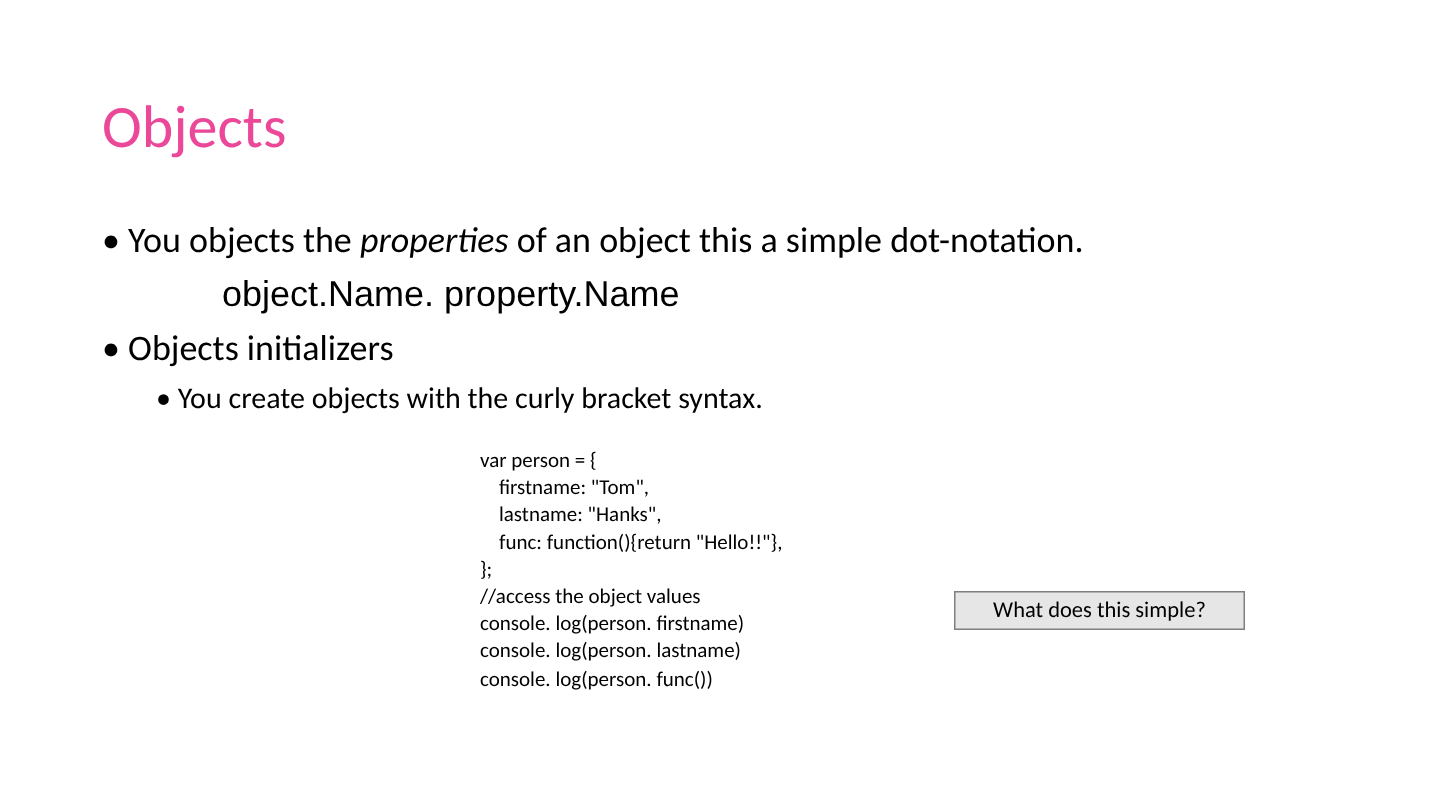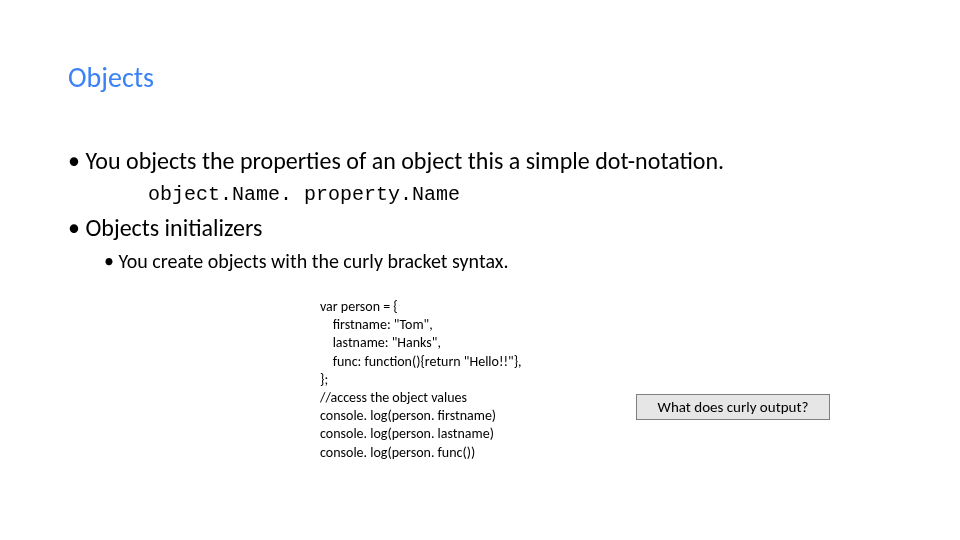--- a/index.html
+++ b/index.html
@@ -14,42 +14,42 @@
   .slide {
     position: relative;
     width: 960px;
     height: 540px;
     box-sizing: border-box;
   }
   .title {
     position: absolute;
     left: 68px;
     top: 60px;
-    font-size: 28px;
+    font-size: 40px;
     font-weight: 400;
-    color: #3b82f6;
+    color: #ec4899;
   }
   .body {
     position: absolute;
     left: 68px;
     top: 140px;
     width: 830px;
     font-size: 24px;
     line-height: 1.25;
   }
   .l1 {
     margin: 6px 0;
   }
   .l1::before {
     content: "• ";
   }
-  .italic { }
+  .italic { font-style: italic; }
   .mono {
-    font-family: Liberation Mono, monospace;
-    font-size: 20px;
+    font-family: Liberation Sans, sans-serif;
+    font-size: 24px;
     margin-left: 80px;
     margin-top: 2px;
     margin-bottom: 6px;
   }
   .l2 {
     margin: 4px 0 4px 36px;
     font-size: 20px;
   }
   .l2::before {
     content: "• ";
@@ -100,15 +100,15 @@
   <div class="code-block">var person = {
     firstname: "Tom",
     lastname: "Hanks",
     func: function(){return "Hello!!"},
 };
 //access the object values
 console. log(person. firstname)
 console. log(person. lastname)
 console. log(person. func())</div>
 
-  <div class="callout">What does curly output?</div>
+  <div class="callout">What does this simple?</div>
 
 </div>
 
 </body></html>

